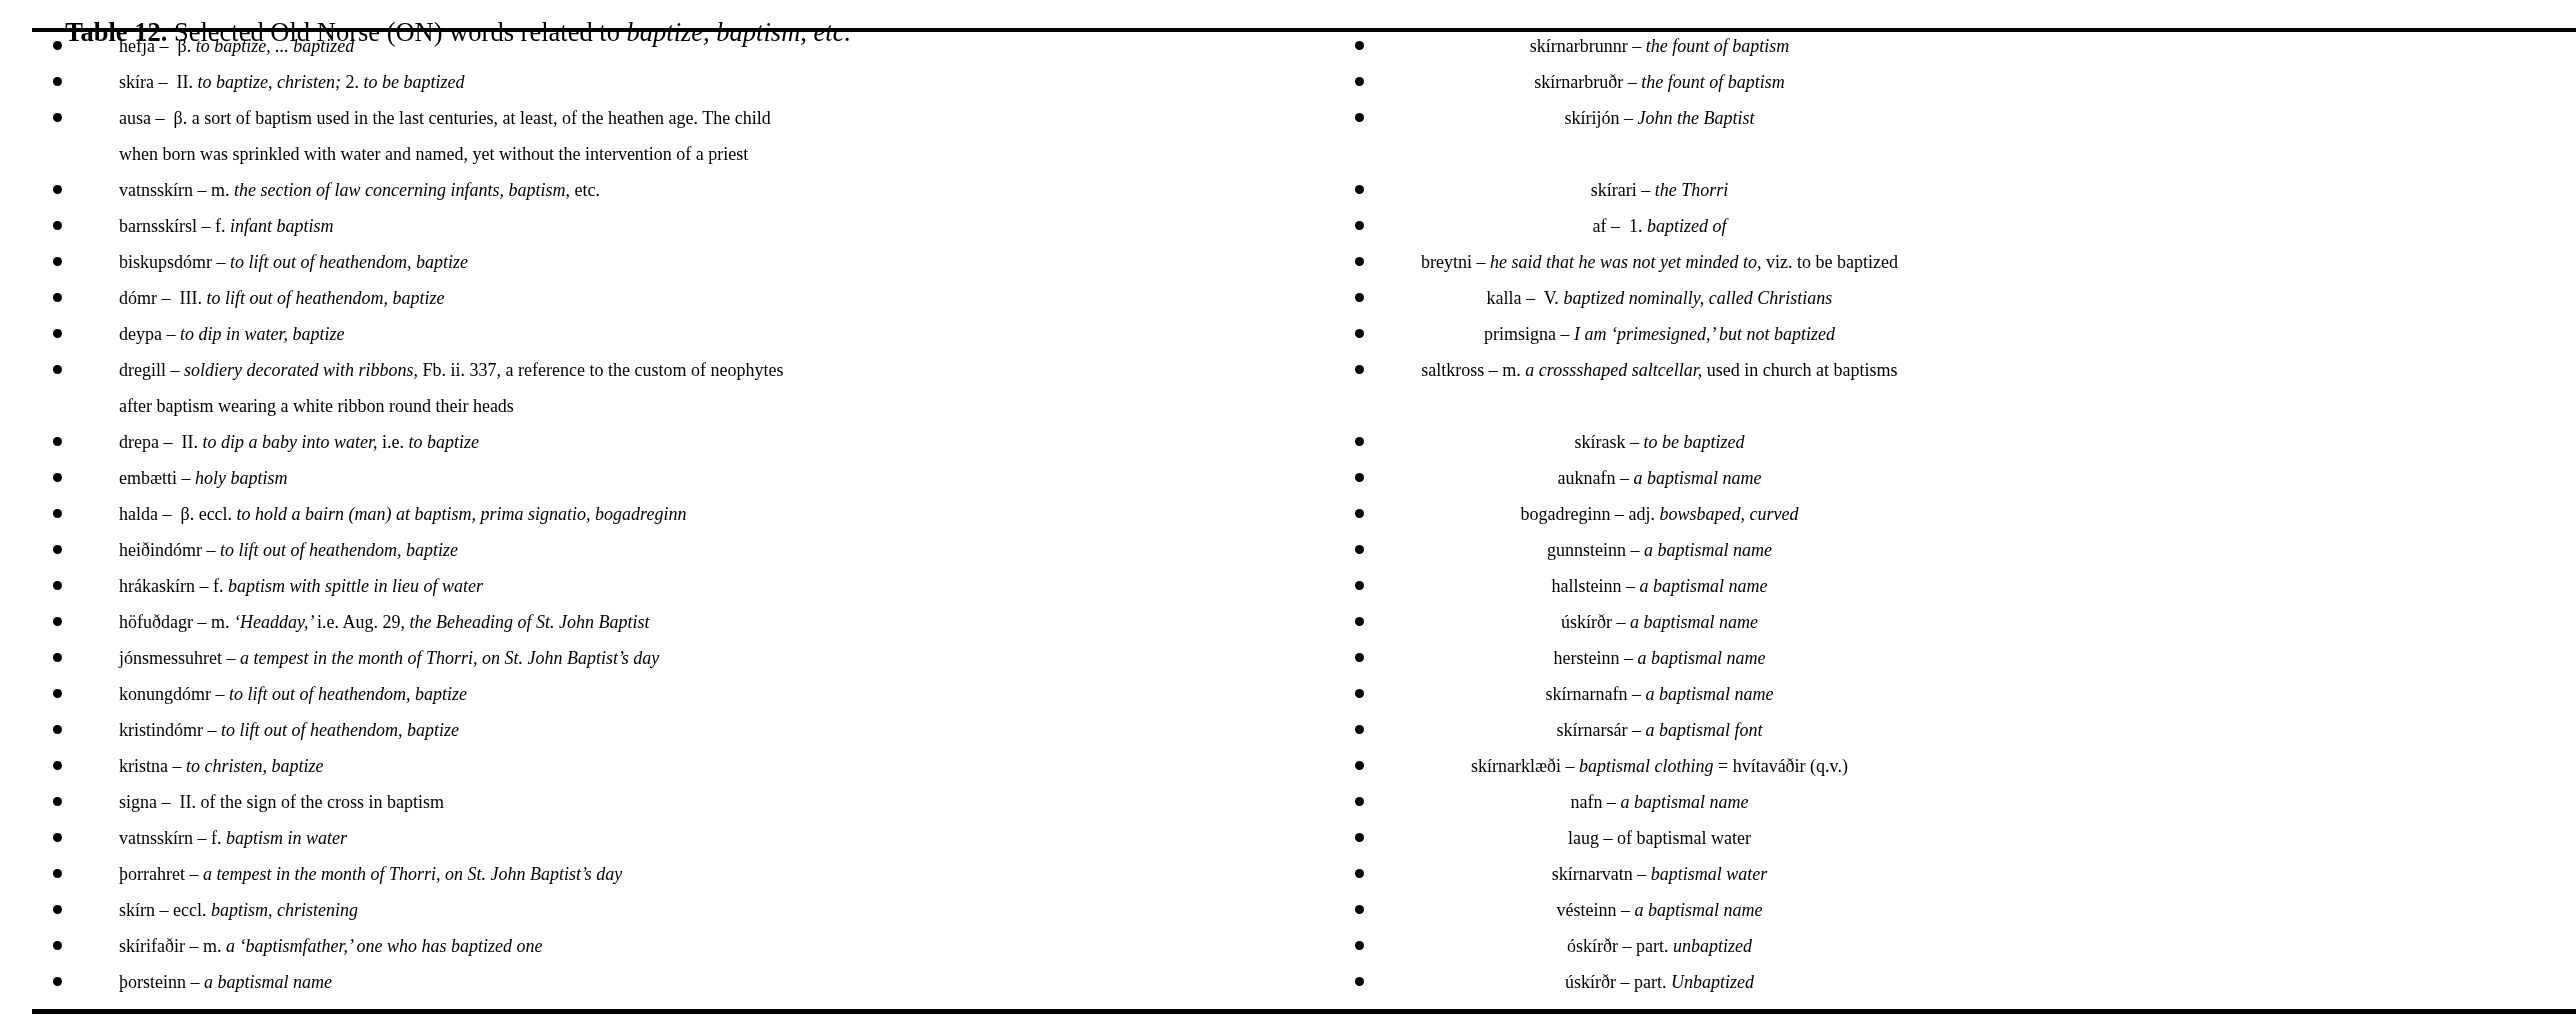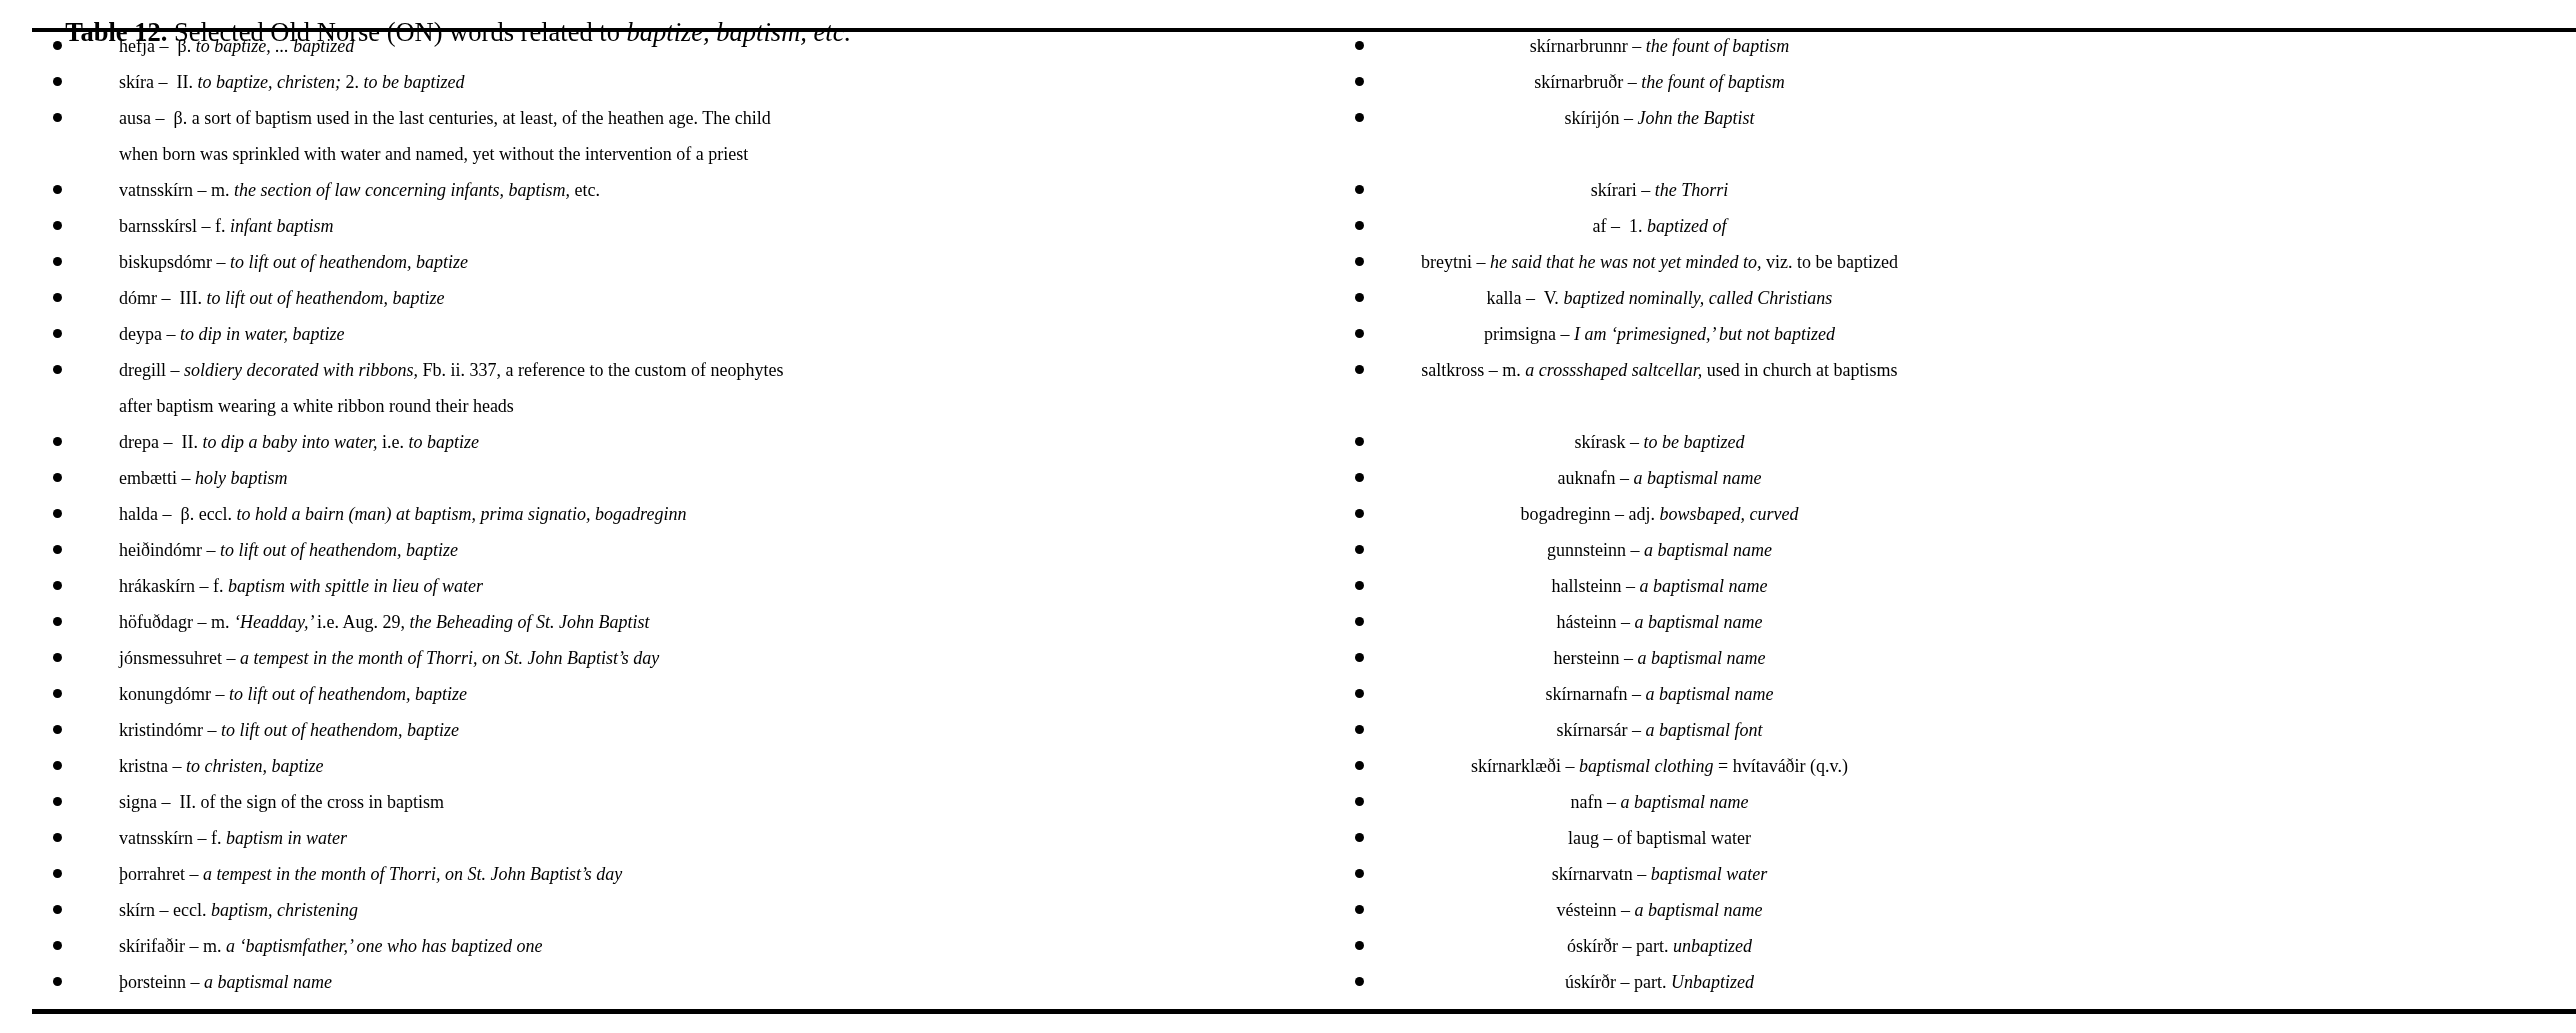--- a/index.html
+++ b/index.html
@@ -116,21 +116,21 @@
     <li><span class="rm">breytni – </span><span class="it">he said that he was not yet minded to, </span><span class="rm">viz. to be baptized</span></li>
     <li><span class="rm">kalla –  V. </span><span class="it">baptized nominally, called Christians</span></li>
     <li><span class="rm">primsigna – </span><span class="it">I am ‘primesigned,’ but not baptized</span></li>
     <li><span class="rm">saltkross – m. </span><span class="it">a crossshaped saltcellar, </span><span class="rm">used in church at baptisms</span></li>
     <li class="bl">&nbsp;</li>
     <li><span class="rm">skírask – </span><span class="it">to be baptized</span></li>
     <li><span class="rm">auknafn – </span><span class="it">a baptismal name</span></li>
     <li><span class="rm">bogadreginn – adj. </span><span class="it">bowsbaped, curved</span></li>
     <li><span class="rm">gunnsteinn – </span><span class="it">a baptismal name</span></li>
     <li><span class="rm">hallsteinn – </span><span class="it">a baptismal name</span></li>
-    <li><span class="rm">hásteinn – </span><span class="it">a baptismal name</span></li>
+    <li><span class="rm">úskírðr – </span><span class="it">a baptismal name</span></li>
     <li><span class="rm">hersteinn – </span><span class="it">a baptismal name</span></li>
     <li><span class="rm">skírnarnafn – </span><span class="it">a baptismal name</span></li>
     <li><span class="rm">skírnarsár – </span><span class="it">a baptismal font</span></li>
     <li><span class="rm">skírnarklæði – </span><span class="it">baptismal clothing</span><span class="rm"> = hvítaváðir (q.v.)</span></li>
     <li><span class="rm">nafn – </span><span class="it">a baptismal name</span></li>
     <li><span class="rm">laug – of baptismal water</span></li>
     <li><span class="rm">skírnarvatn – </span><span class="it">baptismal water</span></li>
     <li><span class="rm">vésteinn – </span><span class="it">a baptismal name</span></li>
     <li><span class="rm">óskírðr – part. </span><span class="it">unbaptized</span></li>
     <li><span class="rm">úskírðr – part. </span><span class="it">Unbaptized</span></li>

